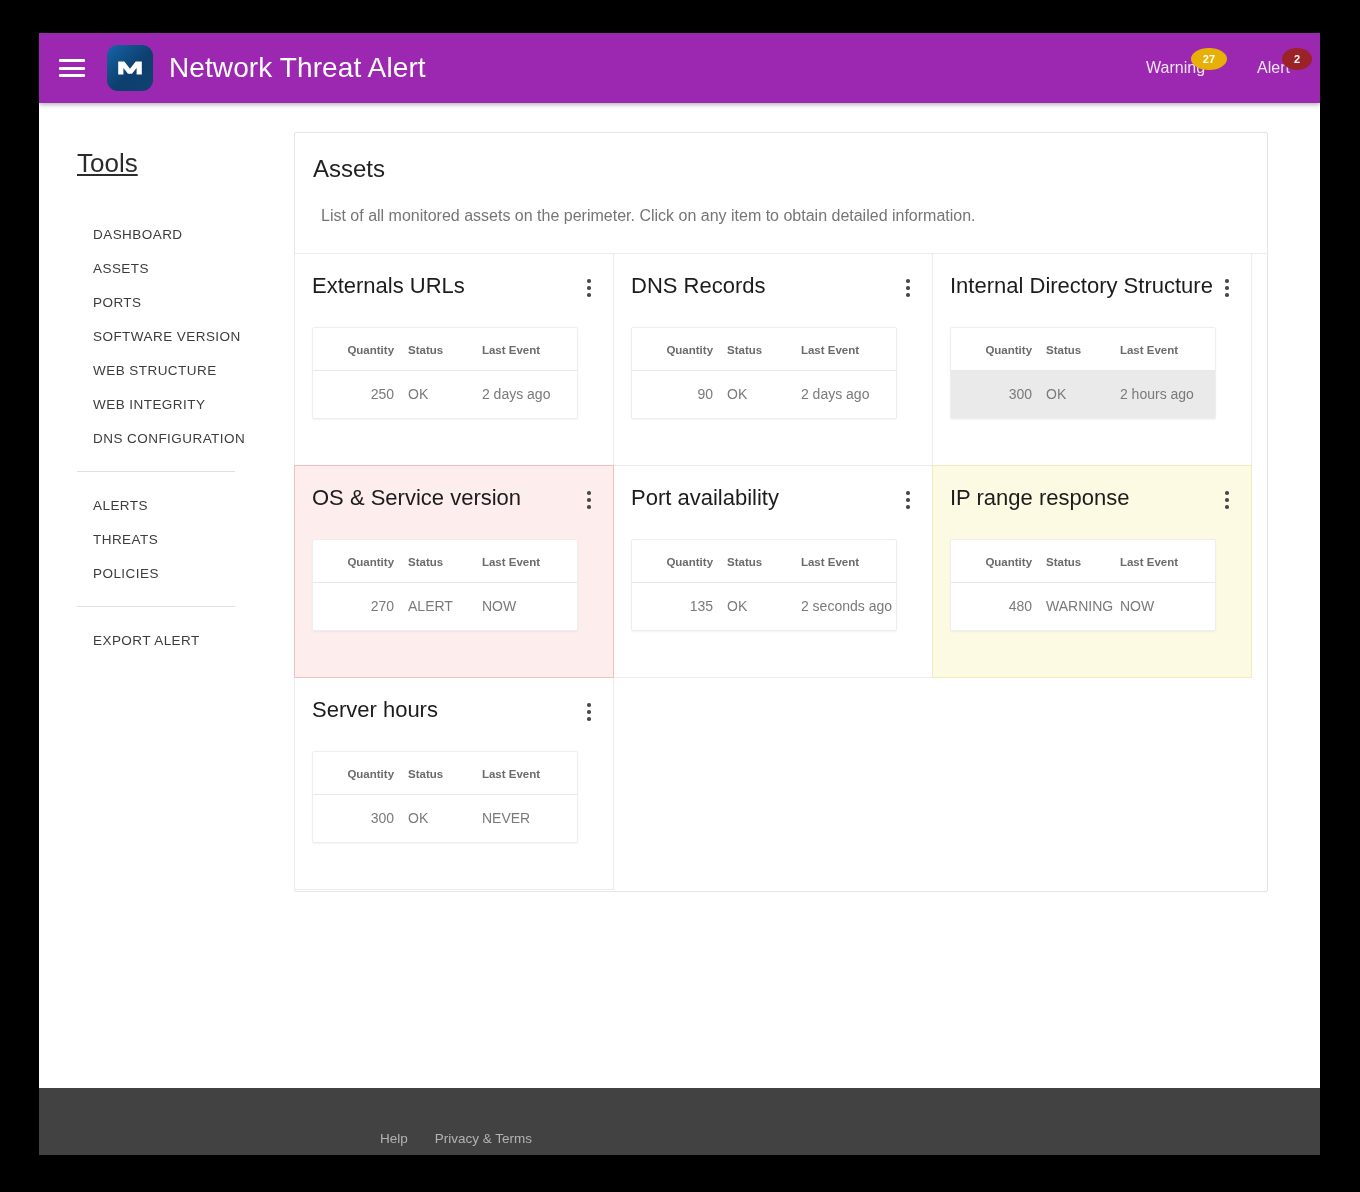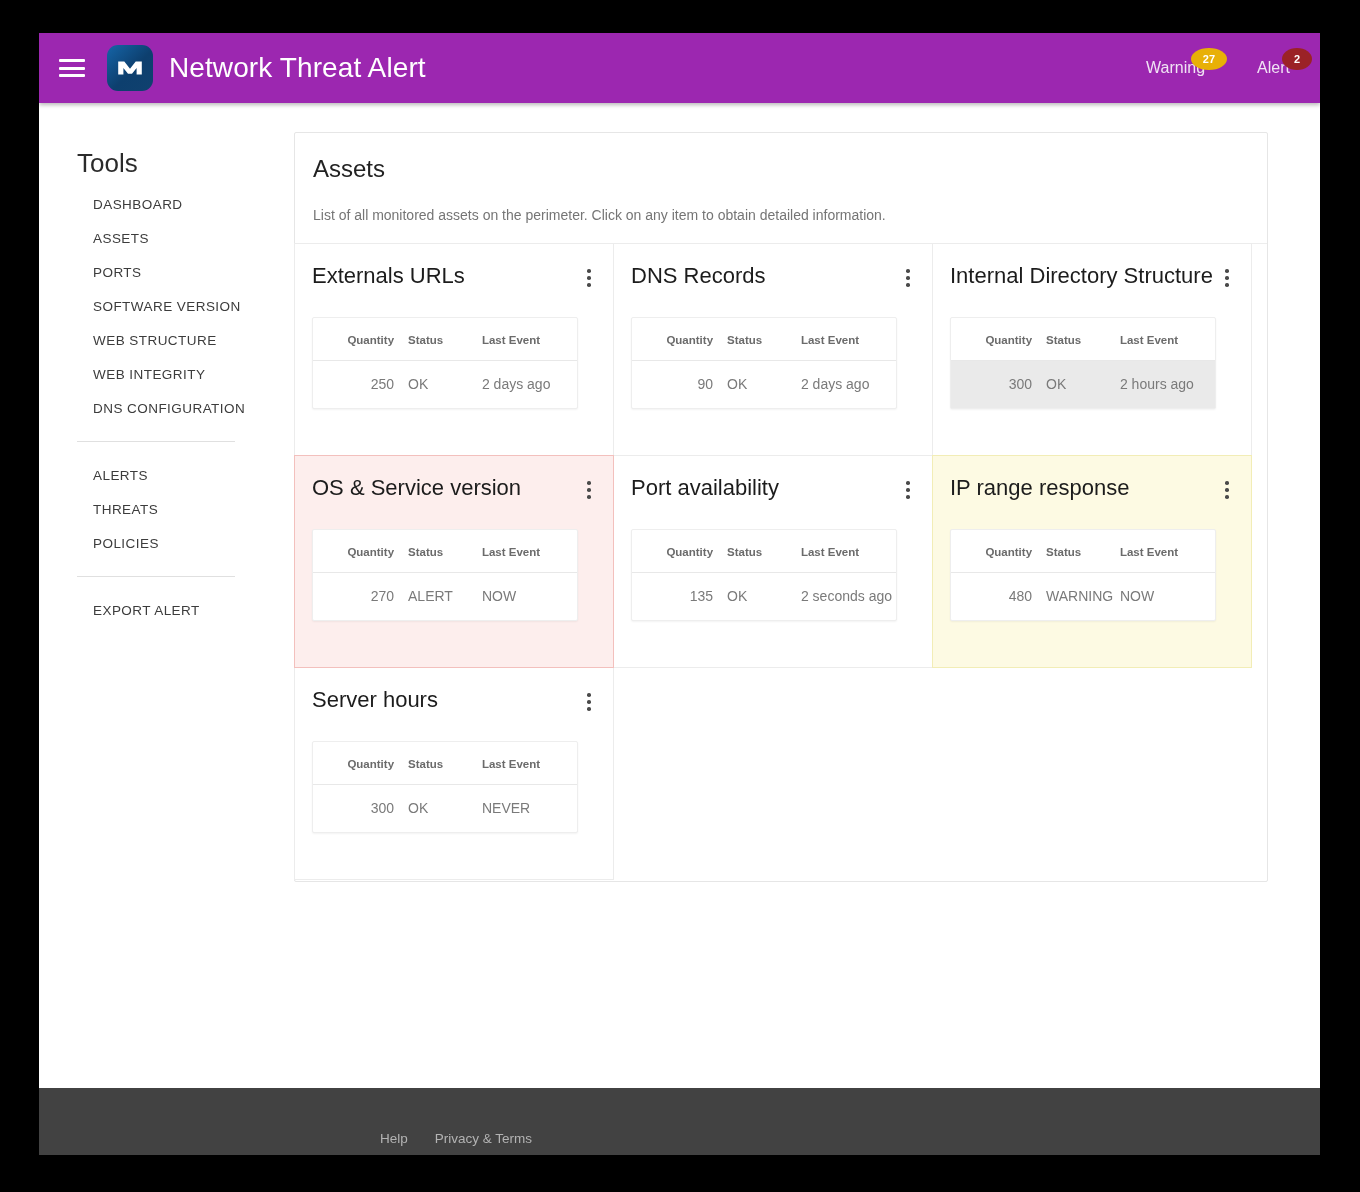--- a/index.html
+++ b/index.html
@@ -96,21 +96,22 @@
   
   #sidebar {
     width: 240px;
     flex: none;
     padding: 45px 0 0 38px;
   }
   #sidebar-heading {
     font-size: 26px;
     color: #2b2b2b;
     font-weight: 400;
-    margin-bottom: 8px;
+    margin-bottom: 38px;
+    text-decoration: underline;
   }
   .nav-group { padding-left: 16px; }
   .nav-item {
     font-size: 13.5px;
     letter-spacing: .45px;
     color: #3c3c3c;
     padding: 9.5px 0;
     cursor: pointer;
     white-space: nowrap;
   }
@@ -135,23 +136,23 @@
     border-bottom: 1px solid #ededed;
   }
   #panel-title {
     font-size: 24px;
     color: #222222;
     font-weight: 400;
     margin: 0 0 24px 0;
     padding-left: 1px;
   }
   #panel-subtitle {
-    font-size: 14px;
+    font-size: 16px;
     color: #757575;
-    margin: 0;
+    margin: 8px;
     padding-left: 1px;
   }
 
   
   .card-grid {
     display: flex;
     flex-wrap: wrap;
   }
   .asset-card {
     width: 320px;

